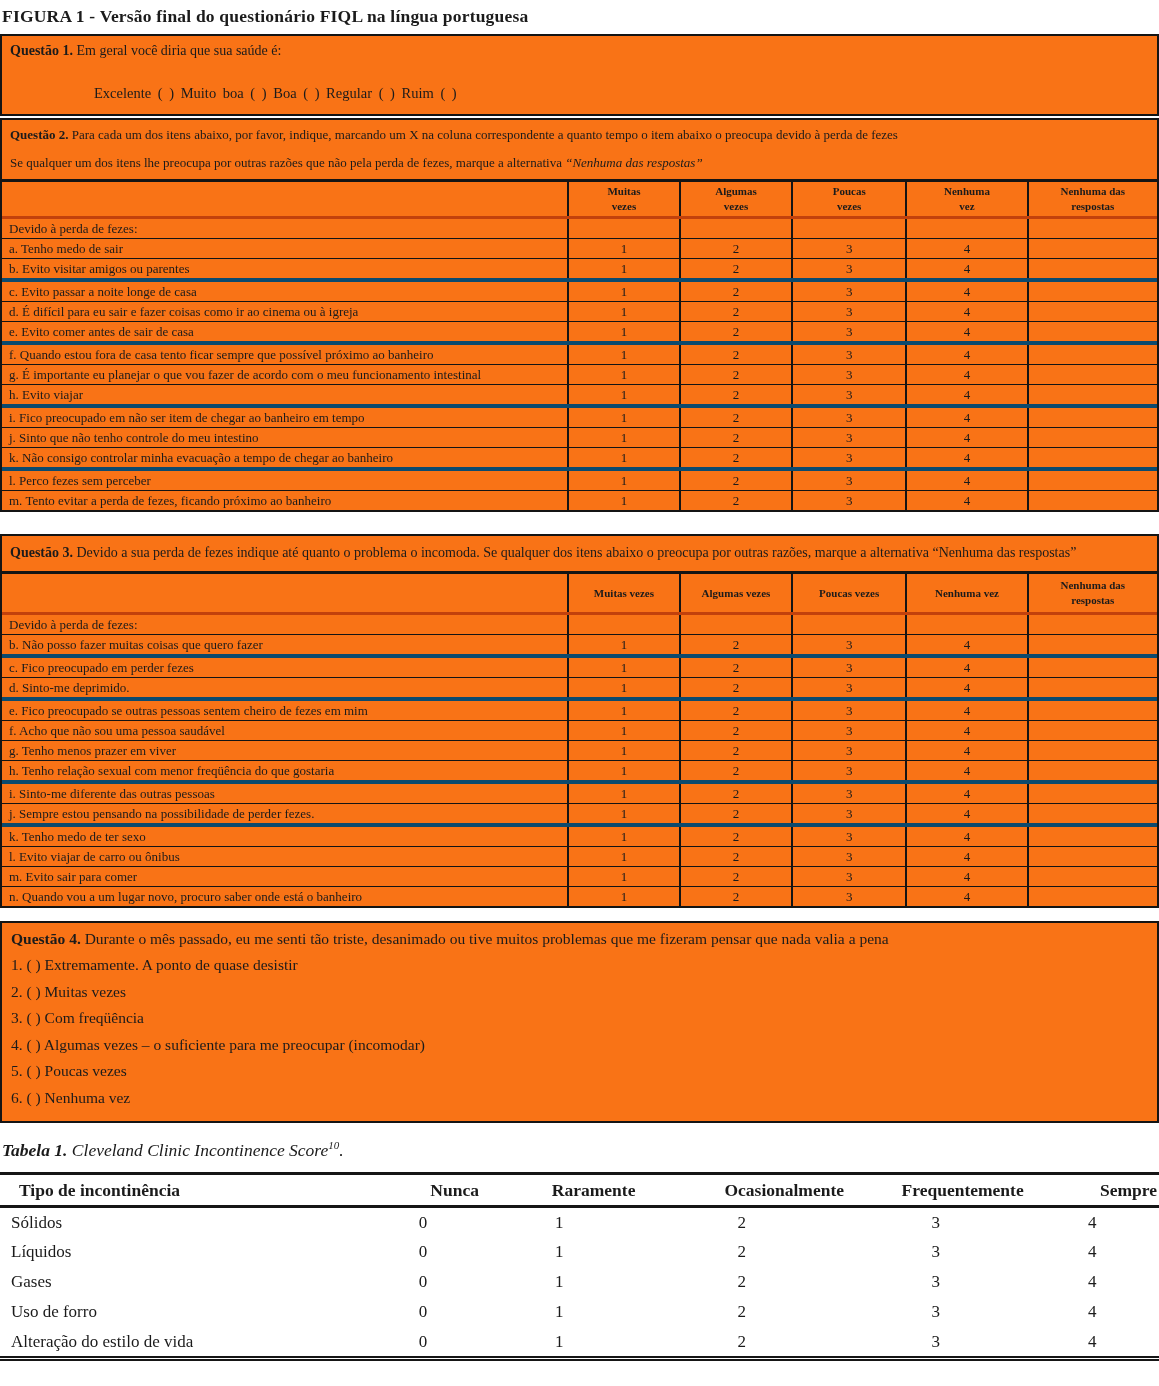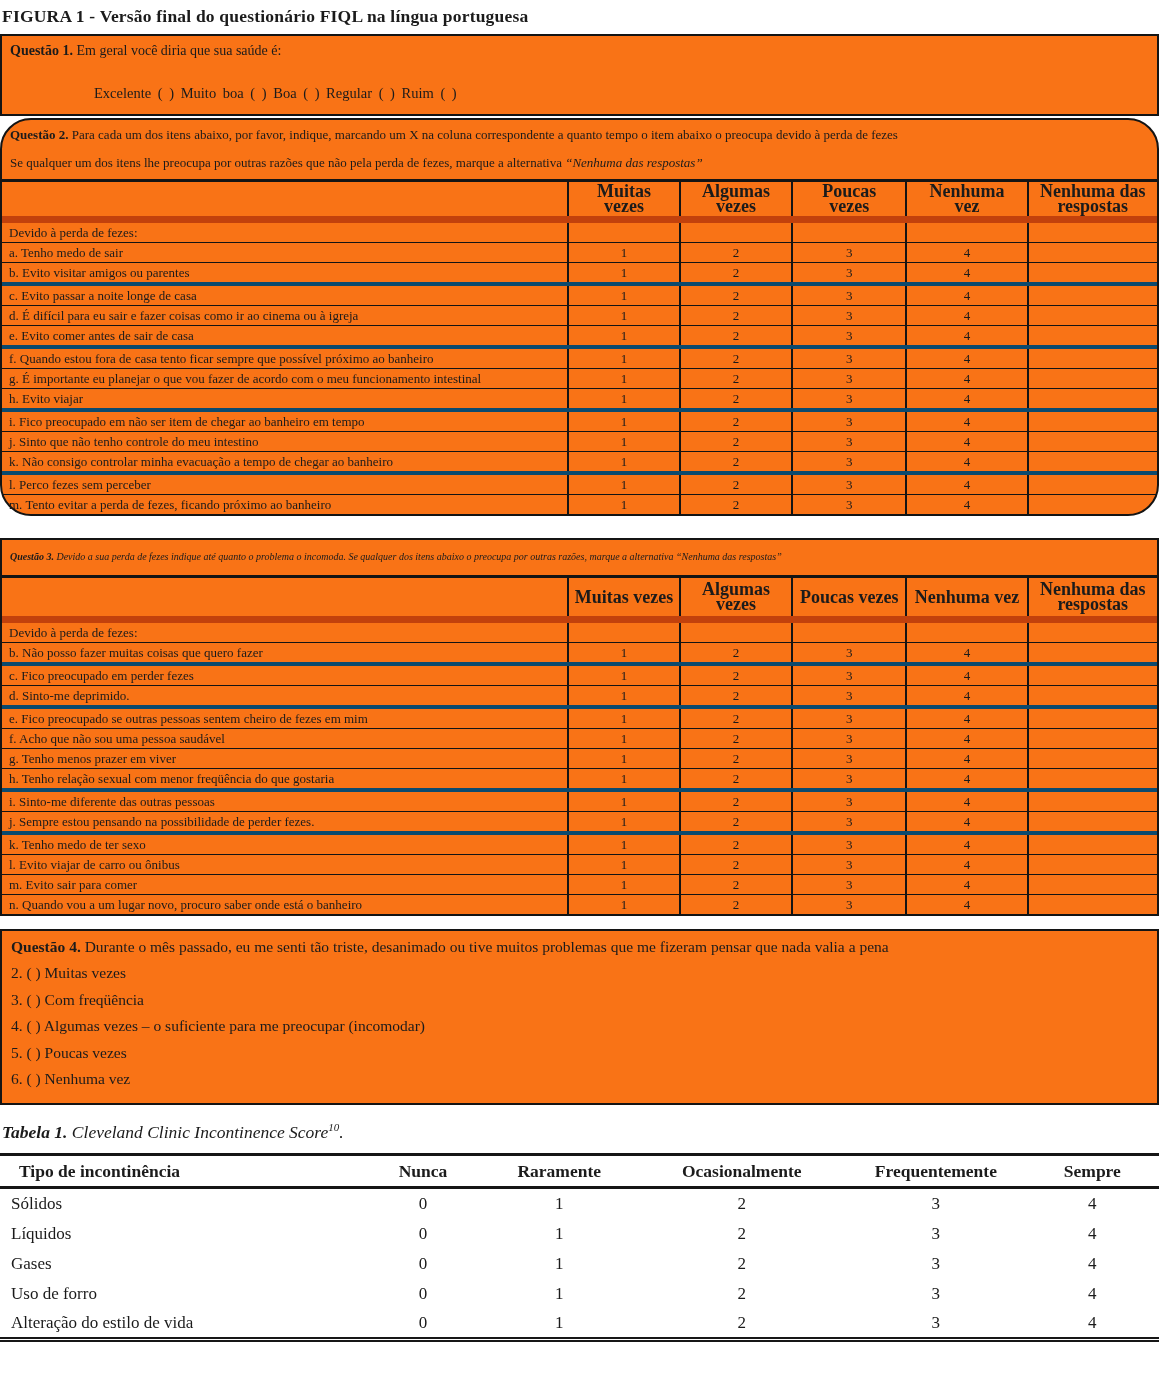--- a/index.html
+++ b/index.html
@@ -39,36 +39,36 @@
     border-right: 2px solid #141414;
     border-top: 1px solid #141414;
     border-bottom: 1px solid #141414;
     font-size: 13px;
     overflow: hidden;
   }
   .qtable th:first-child, .qtable td:first-child { border-left: none; }
   .qtable th:last-child, .qtable td:last-child { border-right: none; }
   .qtable thead th {
     border-top: 3px solid #141414;
-    border-bottom: 7px solid #c2410c;
+    border-bottom: 3px solid #c2410c;
     font-weight: bold;
     text-align: center;
     white-space: pre-line;
     padding: 2px 2px;
-    font-size: 18px;
+    font-size: 11px;
     line-height: 15px;
     vertical-align: middle;
   }
   .qtable tbody tr:last-child td { border-bottom: none; }
   .item-cell { text-align: left; padding: 2px 6px 1px 7px; line-height: 16px; }
   .num-cell { text-align: center; padding: 2px 2px 1px 2px; }
   tr.thick-below td { border-bottom: 4px solid #0c4a6e; }
-  .q2-box { margin-bottom: 22px; border-radius: 31px; }
+  .q2-box { margin-bottom: 22px; }
   .q3-box { margin-bottom: 13px; }
-  .q3-box .q-intro { font-size: 10px; padding: 9px 0 10px 8px; font-style: italic; }
+  .q3-box .q-intro { font-size: 14px; padding: 9px 0 10px 8px; }
   .q3-table thead th { padding: 4px 2px; }
   
   .q4-box { padding: 2px 12px 10px 9px; margin-bottom: 15px; }
   .q4-title { font-size: 15.5px; line-height: 27px; }
   .q4-option { font-size: 15.5px; line-height: 26.5px; }
   
   .t1-title { font-size: 17.5px; font-style: italic; margin: 16px 0 11px 2px; }
   .t1-title .t1-label { font-weight: bold; }
   .t1-title sup { font-size: 11px; font-style: italic; }
   .t1-table {
@@ -76,21 +76,21 @@
     border-collapse: collapse;
     table-layout: fixed;
     border-top: 3px solid #161616;
     border-bottom: 5px double #161616;
   }
   .t1-table th {
     font-size: 17.5px;
     font-weight: bold;
     border-bottom: 3px solid #161616;
     padding: 5px 2px 4px 2px;
-    text-align: center;
+    text-align: right;
   }
   .t1-table th:first-child { text-align: left; padding-left: 19px; }
   .t1-table td {
     font-size: 17px;
     padding: 5px 2px 4px 2px;
     text-align: center;
     height: 30px;
   }
   .t1-table td:first-child { text-align: left; padding-left: 11px; }
 </style>
@@ -390,20 +390,21 @@
           <td class="num-cell"></td>
         </tr>
       </tbody>
   </table>
 </div>
 
 <div class="qbox q4-box">
   <div class="q4-title">
     <span class="q-label">Questão 4.</span><span> Durante o mês passado, eu me senti tão triste, desanimado ou tive muitos problemas que me fizeram pensar que nada valia a pena</span>
   </div>
+  <div class="q4-option">1. ( ) Extremamente. A ponto de quase desistir</div>
   <div class="q4-option">2. ( ) Muitas vezes</div>
   <div class="q4-option">3. ( ) Com freqüência</div>
   <div class="q4-option">4. ( ) Algumas vezes – o suficiente para me preocupar (incomodar)</div>
   <div class="q4-option">5. ( ) Poucas vezes</div>
   <div class="q4-option">6. ( ) Nenhuma vez</div>
 </div>
 
 <div class="t1-title">
   <span class="t1-label">Tabela 1.</span><span> Cleveland Clinic Incontinence Score</span><sup>10</sup><span>.</span>
 </div>

